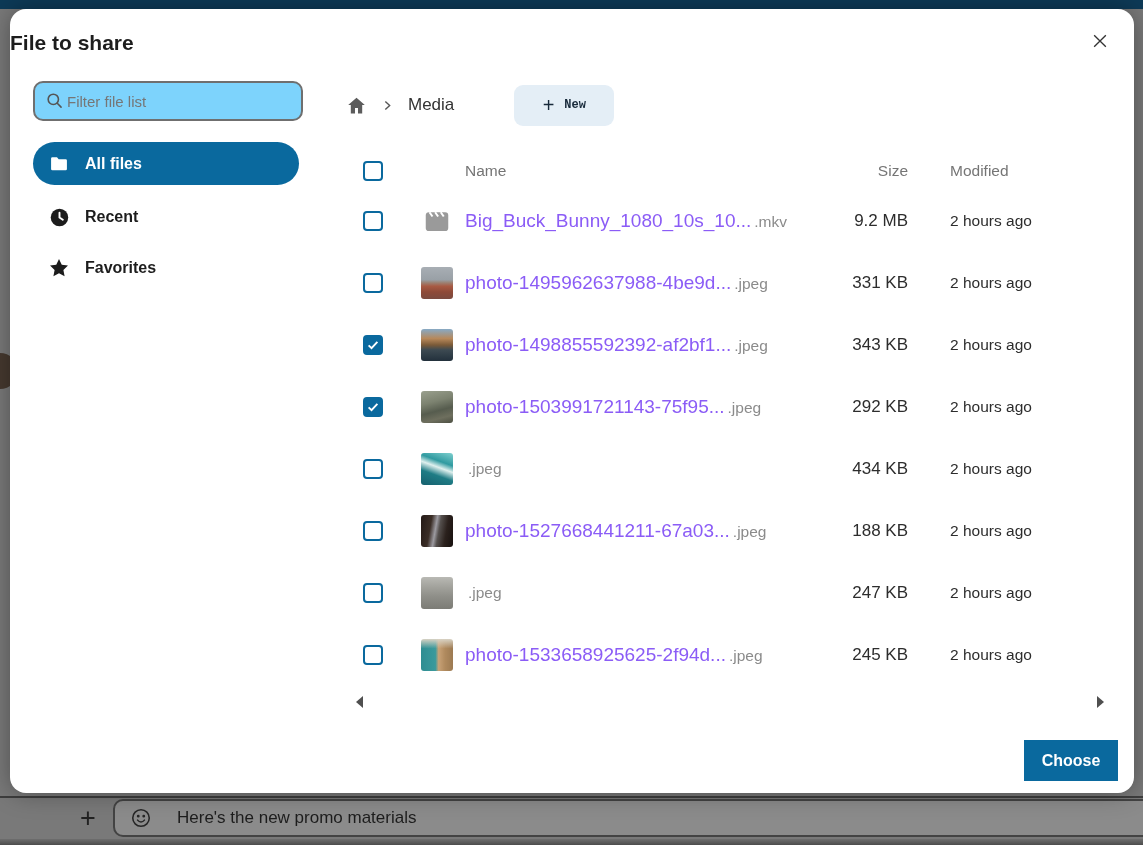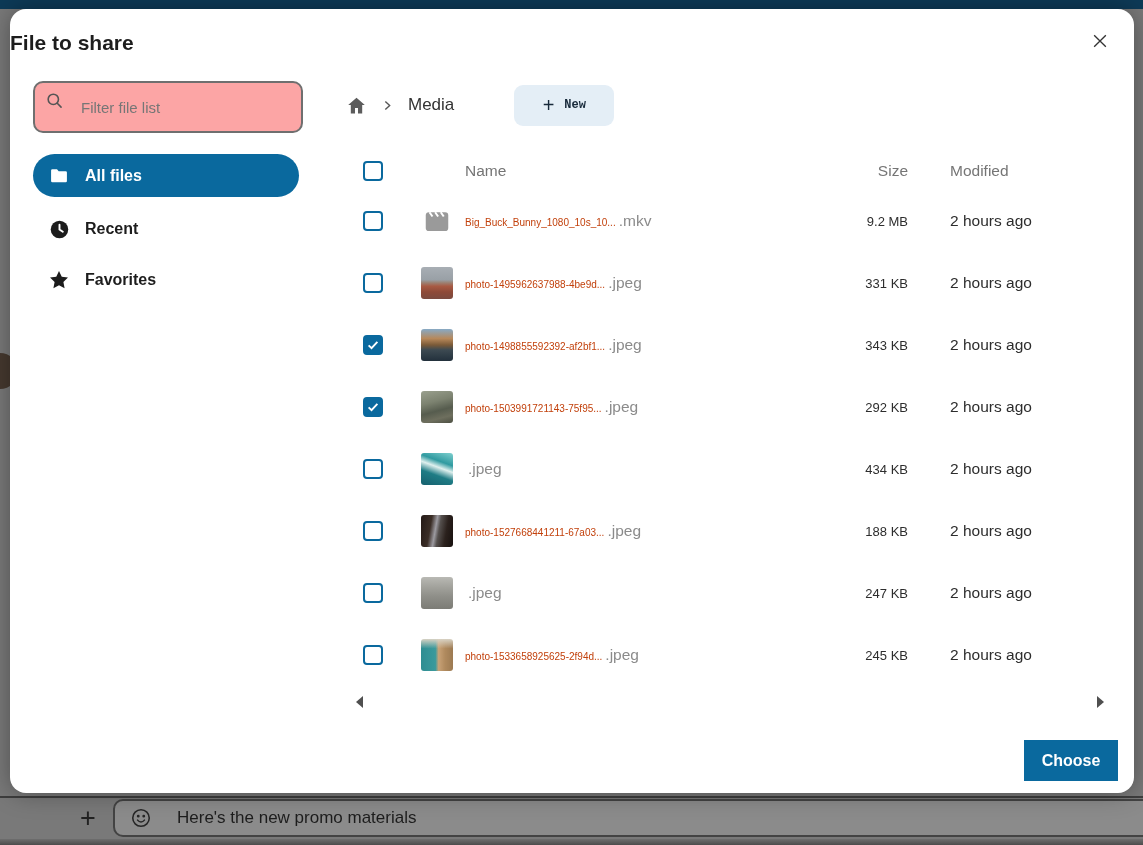--- a/index.html
+++ b/index.html
@@ -53,23 +53,23 @@
   }
   .close-btn {
     position: absolute; top: 18px; right: 20px; width: 28px; height: 28px;
     display: flex; align-items: center; justify-content: center; cursor: pointer;
   }
 
   
   .sidebar { position: absolute; left: 23px; top: 72px; width: 272px; }
   .filter-wrap { position: relative; width: 270px; }
   .filter-input {
-    width: 270px; height: 52px; border: 2px solid #6f6f6f; border-radius: 10px;
-    padding: 0 10px 0 46px; font-size: 15px; color: #333; outline: none;
-    font-family: "Liberation Sans", sans-serif; background: #fca5a5;
+    width: 270px; height: 40px; border: 2px solid #6f6f6f; border-radius: 10px;
+    padding: 0 10px 0 32px; font-size: 15px; color: #333; outline: none;
+    font-family: "Liberation Sans", sans-serif; background: #7dd3fc;
   }
   .filter-input::placeholder { color: #767676; }
   .filter-search-icon { position: absolute; left: 12px; top: 10px; }
   .nav { margin-top: 21px; }
   .nav-item {
     display: flex; align-items: center; height: 43px; width: 266px;
     padding-left: 15px; border-radius: 22px; cursor: pointer;
     font-size: 16px; font-weight: 700; color: #1d1d1d;
   }
   .nav-item .nicon { width: 22px; display: flex; justify-content: center; }
@@ -104,23 +104,23 @@
   .cb.checked { background: var(--accent); border-color: var(--accent); }
   .cb.checked svg { display: block; }
   .thumb-spacer { width: 32px; margin-left: 38px; flex: 0 0 32px; }
   .thumb, .video-icon {
     width: 32px; height: 32px; margin-left: 38px; flex: 0 0 32px;
     border-radius: 3px; background-size: cover;
   }
   .video-icon { display: flex; align-items: center; justify-content: center; }
   .name-cell { margin-left: 8px; flex: 1 1 auto; min-width: 0; display: flex; align-items: baseline; white-space: nowrap; overflow: hidden; padding-left: 4px; }
   .hname { margin-left: 8px; flex: 1 1 auto; padding-left: 4px; }
-  .fname { color: #c2410c; font-size: 10px; }
+  .fname { color: #8b5cf6; font-size: 19px; }
   .fext { color: #8b8b8b; font-size: 15.5px; margin-left: 3px; }
-  .fsize { width: 98px; flex: 0 0 98px; text-align: right; color: #2d2d2d; font-size: 13px; }
+  .fsize { width: 98px; flex: 0 0 98px; text-align: right; color: #2d2d2d; font-size: 17px; }
   .hsize { width: 98px; flex: 0 0 98px; text-align: right; }
   .fmod { width: 170px; flex: 0 0 170px; margin-left: 42px; color: #2d2d2d; font-size: 15.5px; }
   .hmod { width: 170px; flex: 0 0 170px; margin-left: 42px; }
 
   
   .thumb-rooftops { background: linear-gradient(180deg,#a8aeb4 0%,#99a0a6 40%,#9b8578 48%,#a85a43 60%,#8e4a38 78%,#7a4a3f 100%); }
   .thumb-mountain-lake { background: linear-gradient(180deg,#87aac6 0%,#b7885a 30%,#7a5a38 50%,#3d4a52 65%,#22303c 100%); }
   .thumb-rocky-hills { background: linear-gradient(165deg,#9aa08e 0%,#7c8270 35%,#565c4e 60%,#6e6f5e 80%,#4c4f42 100%); }
   .thumb-ocean-waves { background: linear-gradient(200deg,#7fd0cf 0%,#2f9aa0 30%,#dff0ee 45%,#1f7c85 65%,#16606e 100%); }
   .thumb-skyscrapers { background: linear-gradient(100deg,#241a17 0%,#3a2d26 30%,#9c9aa0 45%,#55504e 55%,#2b211d 75%,#17100e 100%); }

